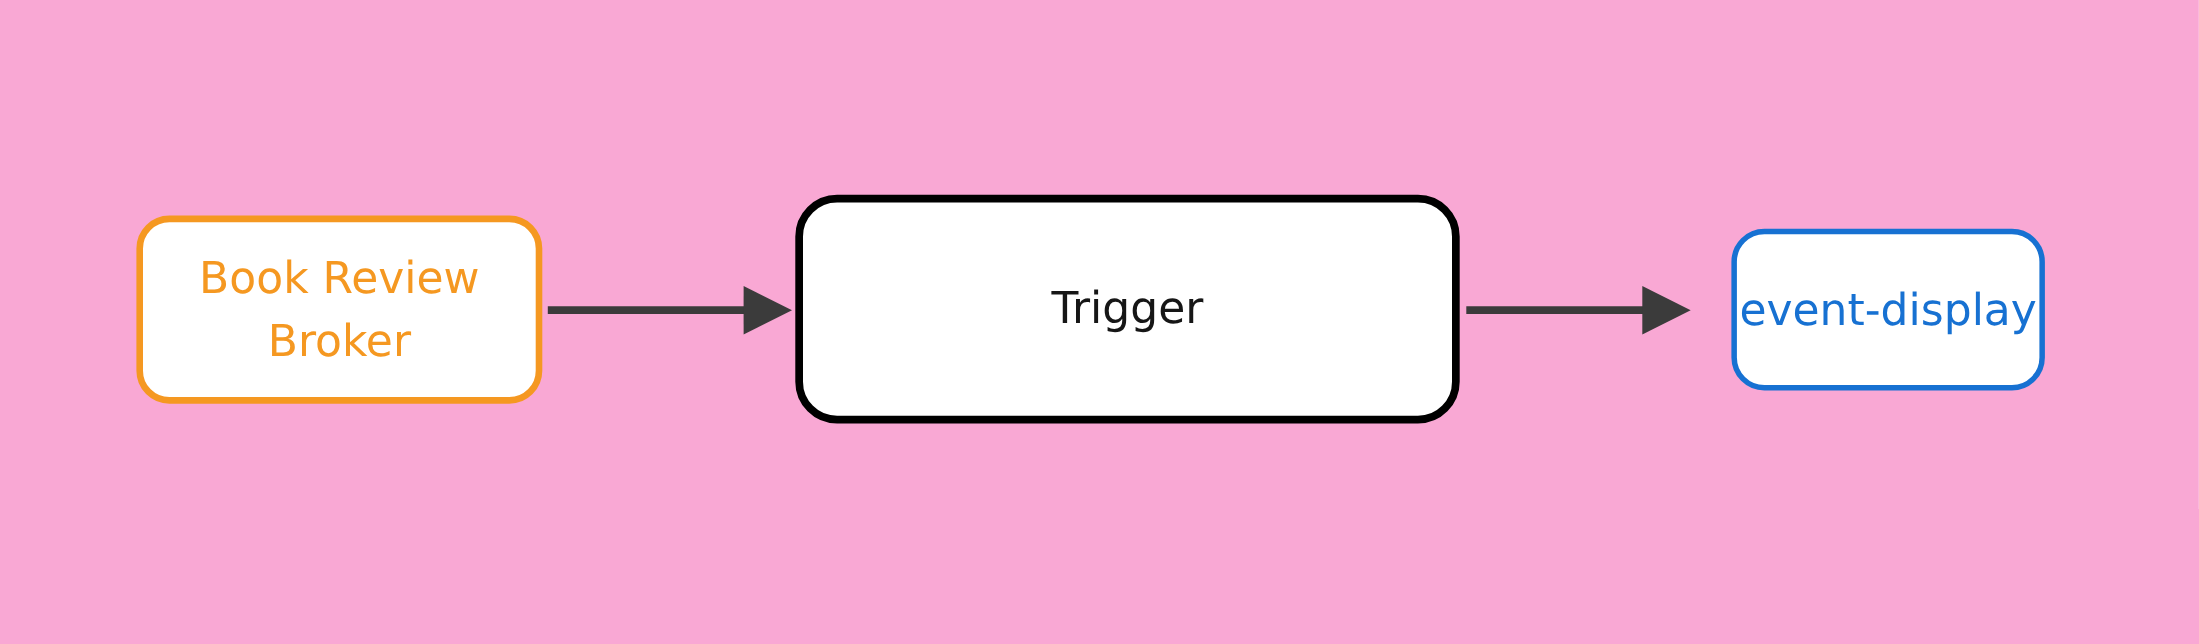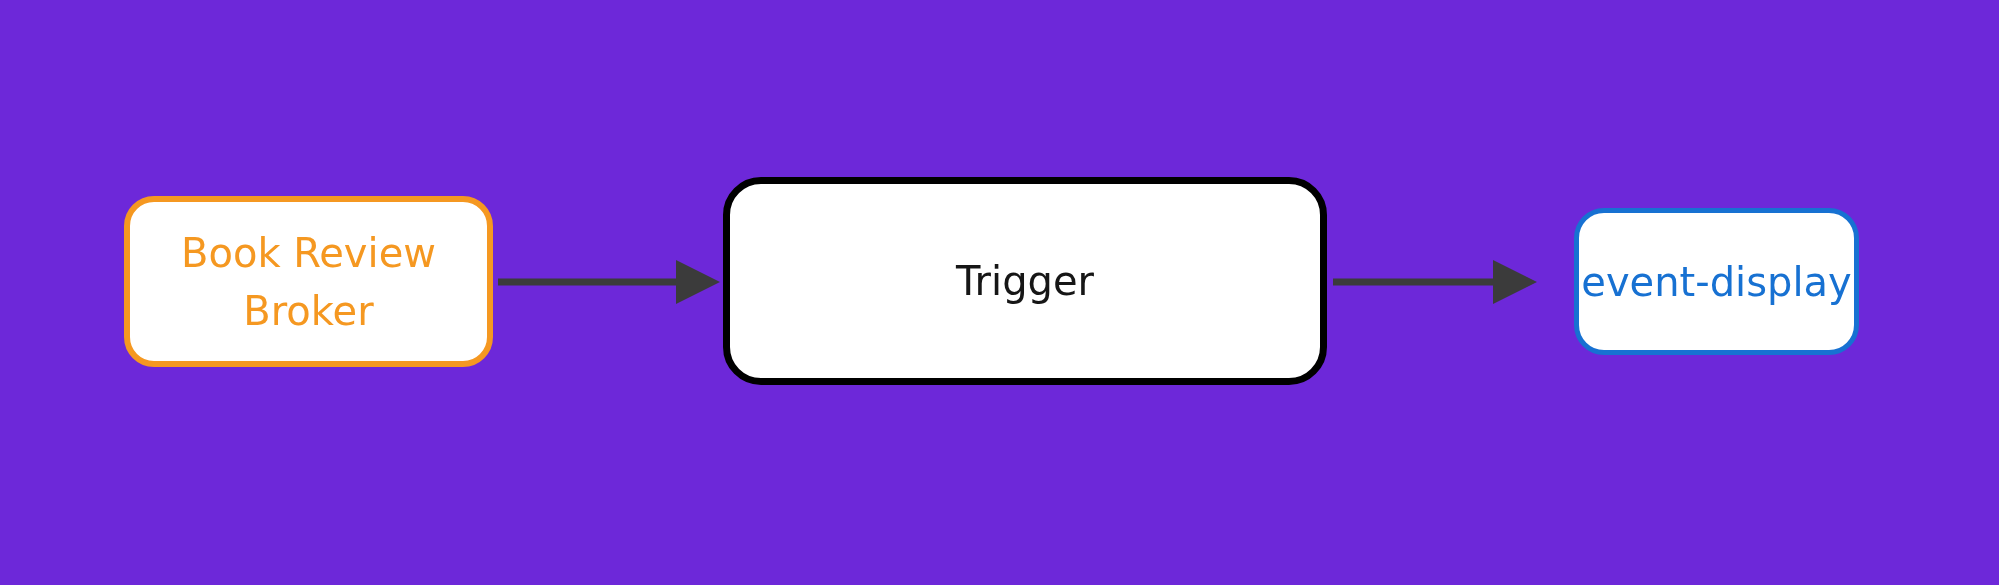--- a/index.html
+++ b/index.html
@@ -4,21 +4,21 @@
 <style>
   html, body {
     margin: 0;
     padding: 0;
     background: #ffffff;
   }
   #canvas {
     position: relative;
     width: 1999px;
     height: 585px;
-    background: #6d28d9;
+    background: #f9a8d4;
     font-family: "DejaVu Sans", "Liberation Sans", sans-serif;
     overflow: hidden;
   }
   .node {
     position: absolute;
     box-sizing: border-box;
     background: #ffffff;
     display: flex;
     flex-direction: column;
     align-items: center;

